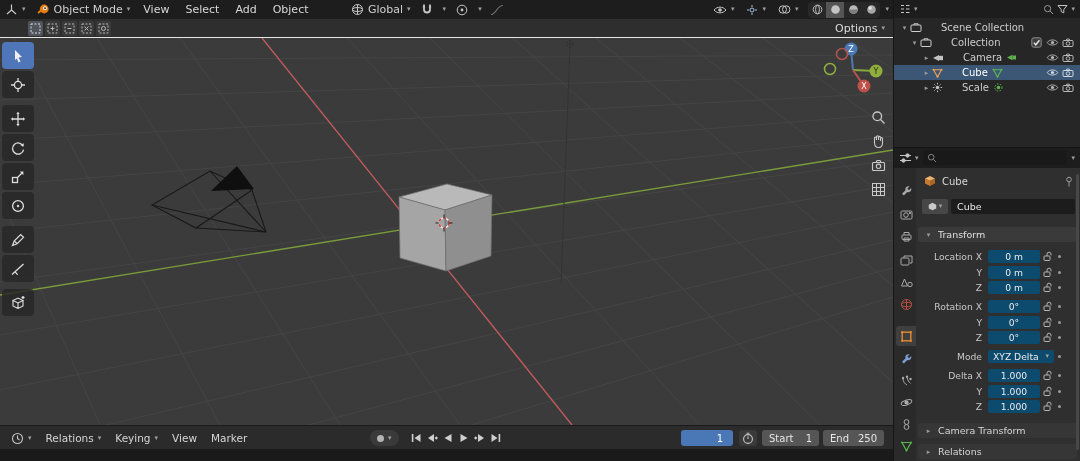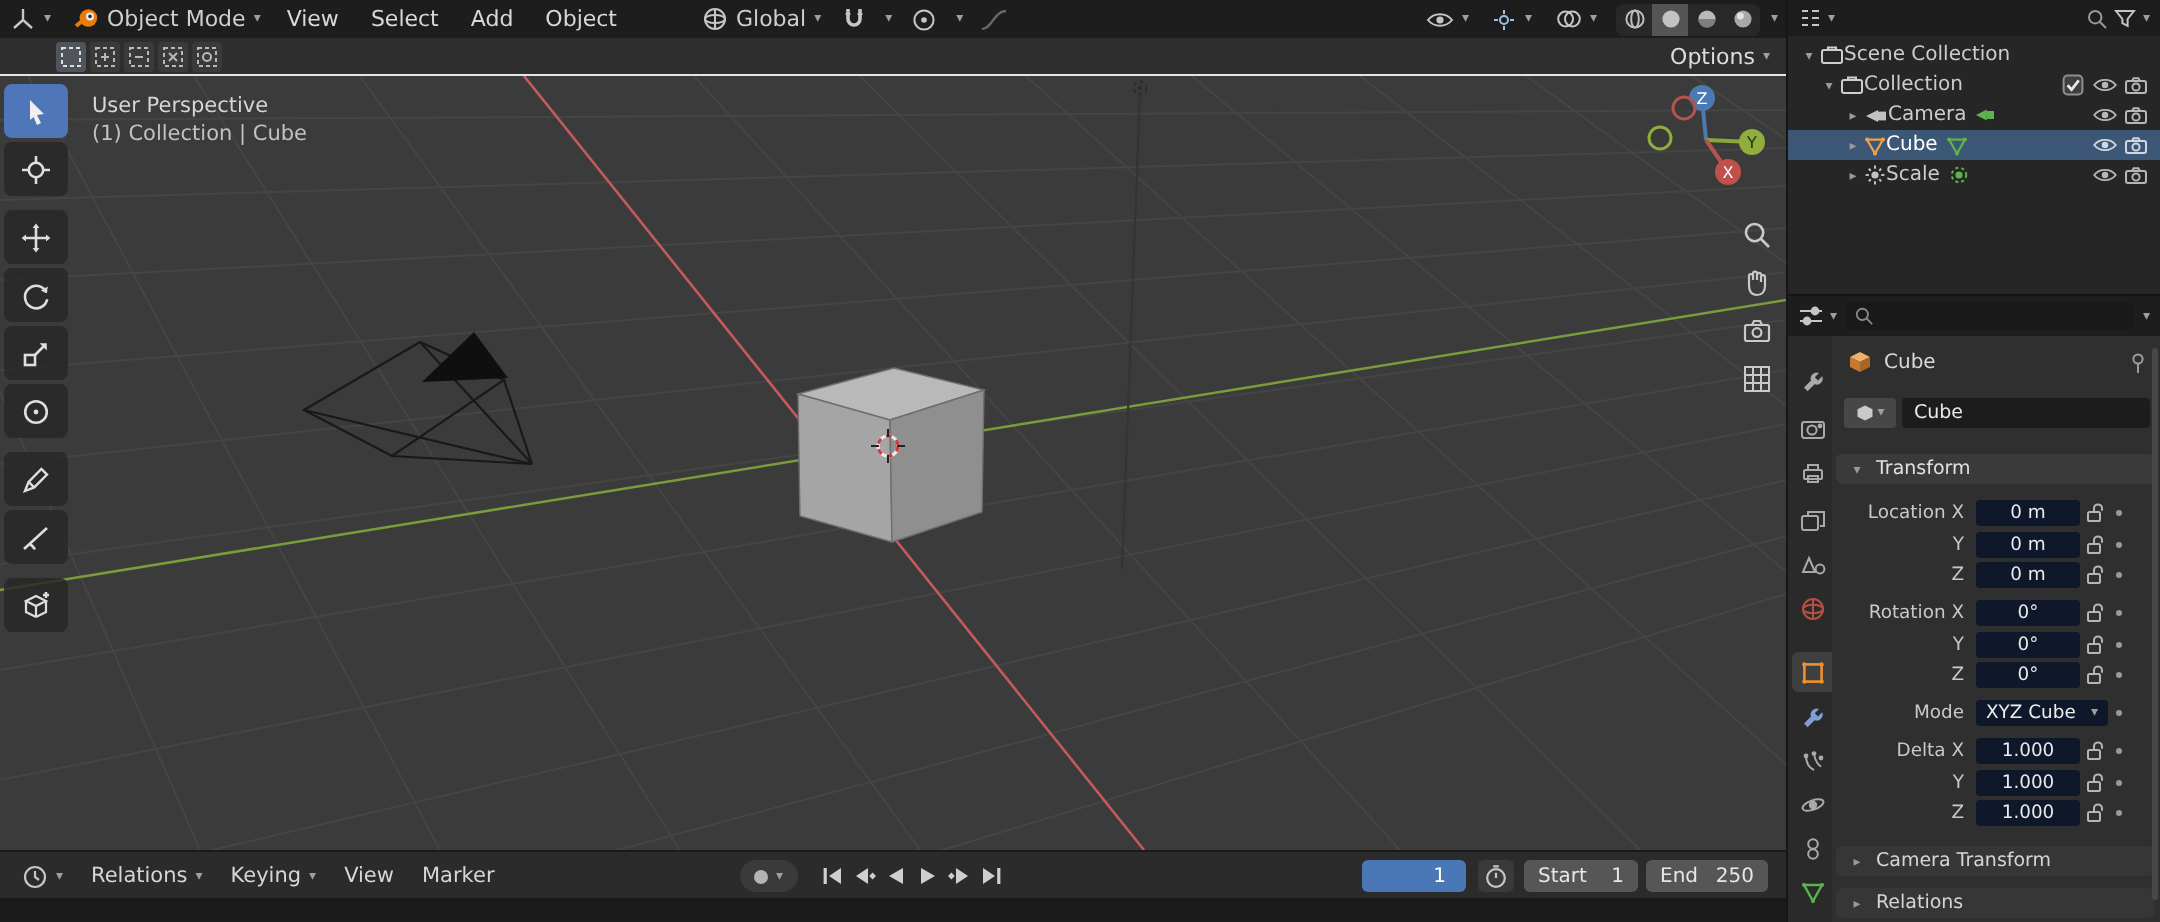--- a/index.html
+++ b/index.html
@@ -44,42 +44,42 @@
 .frame-field{position:absolute;left:681px;top:4px;width:52px;height:16px;background:#4a77b5;border-radius:3px;color:#fff;font-size:10px;display:flex;align-items:center;justify-content:flex-end;padding-right:10px}
 .clock-btn{position:absolute;left:739px;top:4px;width:18px;height:16px;background:#3a3a3a;border-radius:3px;display:flex;align-items:center;justify-content:center}
 .range-field{position:absolute;top:4px;height:16px;background:#565656;border-radius:3px;color:#e6e6e6;font-size:10px;display:flex;align-items:center;justify-content:space-between;padding:0 7px}
 .statusbar{position:absolute;left:0;top:449px;width:893px;height:12px;background:#1a1a1a}
 
 .outliner{position:absolute;left:894px;top:0;width:186px;height:147px;background:#262626}
 .ol-header{height:18px;background:#1d1d1d;display:flex;align-items:center;padding:0 5px;gap:3px}
 .ol-sp{flex:1}
 .ol-row{position:absolute;left:0;width:100%;height:15px;display:flex;align-items:center;font-size:10px;color:#cccccc}
 .ol-row.selected{background:#3b5775;color:#fff}
-.ol-label{margin-left:0;white-space:nowrap}
+.ol-label{margin-left:19px;white-space:nowrap}
 .ol-data{margin-left:4px;display:flex;align-items:center}
 .ol-cell{width:16px;flex:0 0 16px;display:flex;align-items:center;justify-content:center}
 .ol-spacer{flex:1}
 .ol-pad{flex:0 0 4px}
 
 .properties{position:absolute;left:894px;top:147px;width:186px;height:314px;background:#2f2f2f;border-top:1px solid #141414}
 .props-header{position:absolute;left:0;top:0;width:100%;height:20px;background:#1d1d1d;display:flex;align-items:center;padding:0 5px;gap:4px}
 .search-box{flex:1;height:14px;background:#191919;border-radius:3px;display:flex;align-items:center;padding:0 4px;gap:3px}
 .tabstrip{position:absolute;left:0;top:20px;width:22px;height:294px;background:#2a2a2a}
 .ptab{position:absolute;left:2px;width:20px;height:20px;display:flex;align-items:center;justify-content:center;border-radius:3px 0 0 3px}
 .ptab.selected{background:#3f3f3f}
 .breadcrumb{position:absolute;left:30px;top:27px;display:flex;align-items:center;gap:6px;font-size:10px;color:#d8d8d8}
 .pin{position:absolute;right:6px;top:28px}
 .name-row{position:absolute;left:28px;top:50px;right:5px;height:16px;display:flex;align-items:center;gap:3px}
 .id-btn{width:26px;height:15px;background:#474747;border-radius:2px;display:flex;align-items:center;justify-content:center;gap:2px}
 .name-input{flex:1;height:15px;background:#1c1c1c;border-radius:2px;font-size:9.5px;color:#e8e8e8;display:flex;align-items:center;padding-left:6px}
 .sect-header{position:absolute;left:24px;right:3px;height:15px;background:#3a3a3a;border-radius:3px;display:flex;align-items:center;gap:4px;padding-left:5px;font-size:9.5px;color:#e0e0e0}
 .sect-header.sub{background:#363636;color:#d5d5d5}
 .prow{position:absolute;left:36px;right:3px;height:13px;display:flex;align-items:center}
 .plbl{width:58px;text-align:right;padding-right:6px;font-size:9.2px;color:#c8c8c8;white-space:nowrap;flex:0 0 58px}
-.pfield{width:52px;flex:0 0 52px;height:13px;background:#0f172a;border-radius:2px;font-size:9.2px;color:#ececec;display:flex;align-items:center;justify-content:center}
+.pfield{width:52px;flex:0 0 52px;height:13px;background:#0c4a6e;border-radius:2px;font-size:9.2px;color:#ececec;display:flex;align-items:center;justify-content:center}
 .pfield.wide{width:66px;flex:0 0 66px;justify-content:space-between;padding:0 5px}
 .plock{width:14px;flex:0 0 14px;display:flex;justify-content:center}
 .pdot{width:10px;flex:0 0 10px;display:flex;justify-content:center}
 .dot{width:3px;height:3px;border-radius:50%;background:#9a9a9a}
 .scrollbar{position:absolute;right:1px;top:26px;width:3px;height:276px;border-radius:2px;background:#484848}
 </style>
 </head>
 <body>
 
 <div class="app">
@@ -288,24 +288,20 @@
         <circle cx="444" cy="185" r="5" fill="none" stroke="#cc3f3f" stroke-width="1.6" stroke-dasharray="2.8 2.8"></circle>
         <g stroke="#222" stroke-width="1">
           <line x1="444" y1="176.5" x2="444" y2="180.5"></line>
             <line x1="444" y1="189.5" x2="444" y2="193.5"></line>
           <line x1="435.5" y1="185" x2="439.5" y2="185"></line>
             <line x1="448.5" y1="185" x2="452.5" y2="185"></line>
         </g>
       </g>
     </svg>
 
-    <div class="vp-overlay">
-      <div>User Perspective</div>
-      <div class="sub">(1) Collection | Cube</div>
-    </div>
 
     <div class="toolbar">
       <div class="tool-btn active">
           <svg width="16" height="16" viewBox="0 0 16 16">
             <path d="M5 2l7 7-3.5.5 2 4-2 1-1.7-4L5 12z" fill="#f0f0f0"></path>
           </svg>
         </div>
       <div class="tool-btn">
           <svg width="16" height="16" viewBox="0 0 16 16" fill="none" stroke="#dedede" stroke-width="1.3">
             <circle cx="8" cy="8" r="3.6"></circle>
@@ -844,21 +840,21 @@
           </svg>
         </span>
       <span class="pdot">
           <span class="dot"></span>
         </span>
     </div>
 
     <div class="prow" style="top:202px">
       <span class="plbl">Mode</span>
       <div class="pfield wide">
-        <span>XYZ Cube</span>
+        <span>XYZ Delta</span>
         <span class="caret">▾</span>
       </div>
       <span class="pdot">
           <span class="dot"></span>
         </span>
     </div>
 
     <div class="prow" style="top:221px">
       <span class="plbl">Delta X</span>
       <div class="pfield">1.000</div>

